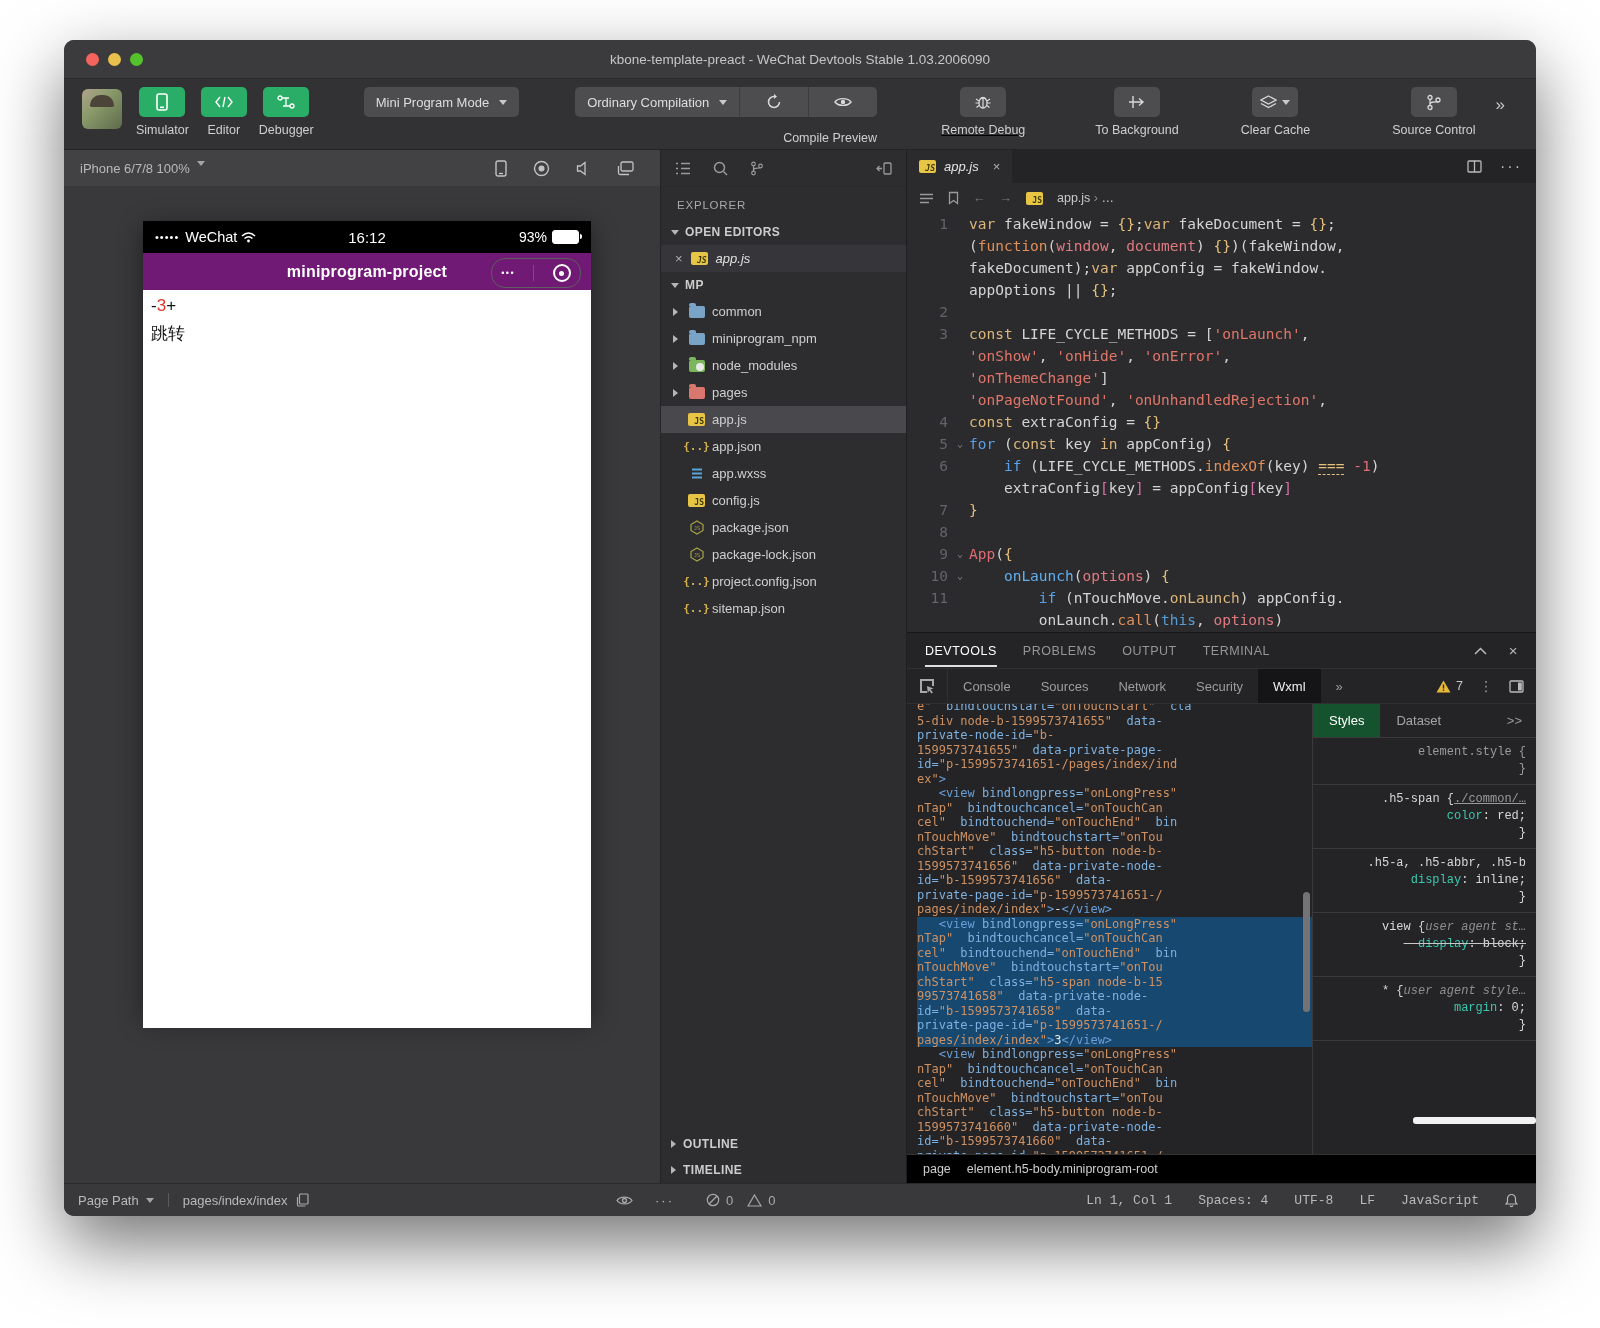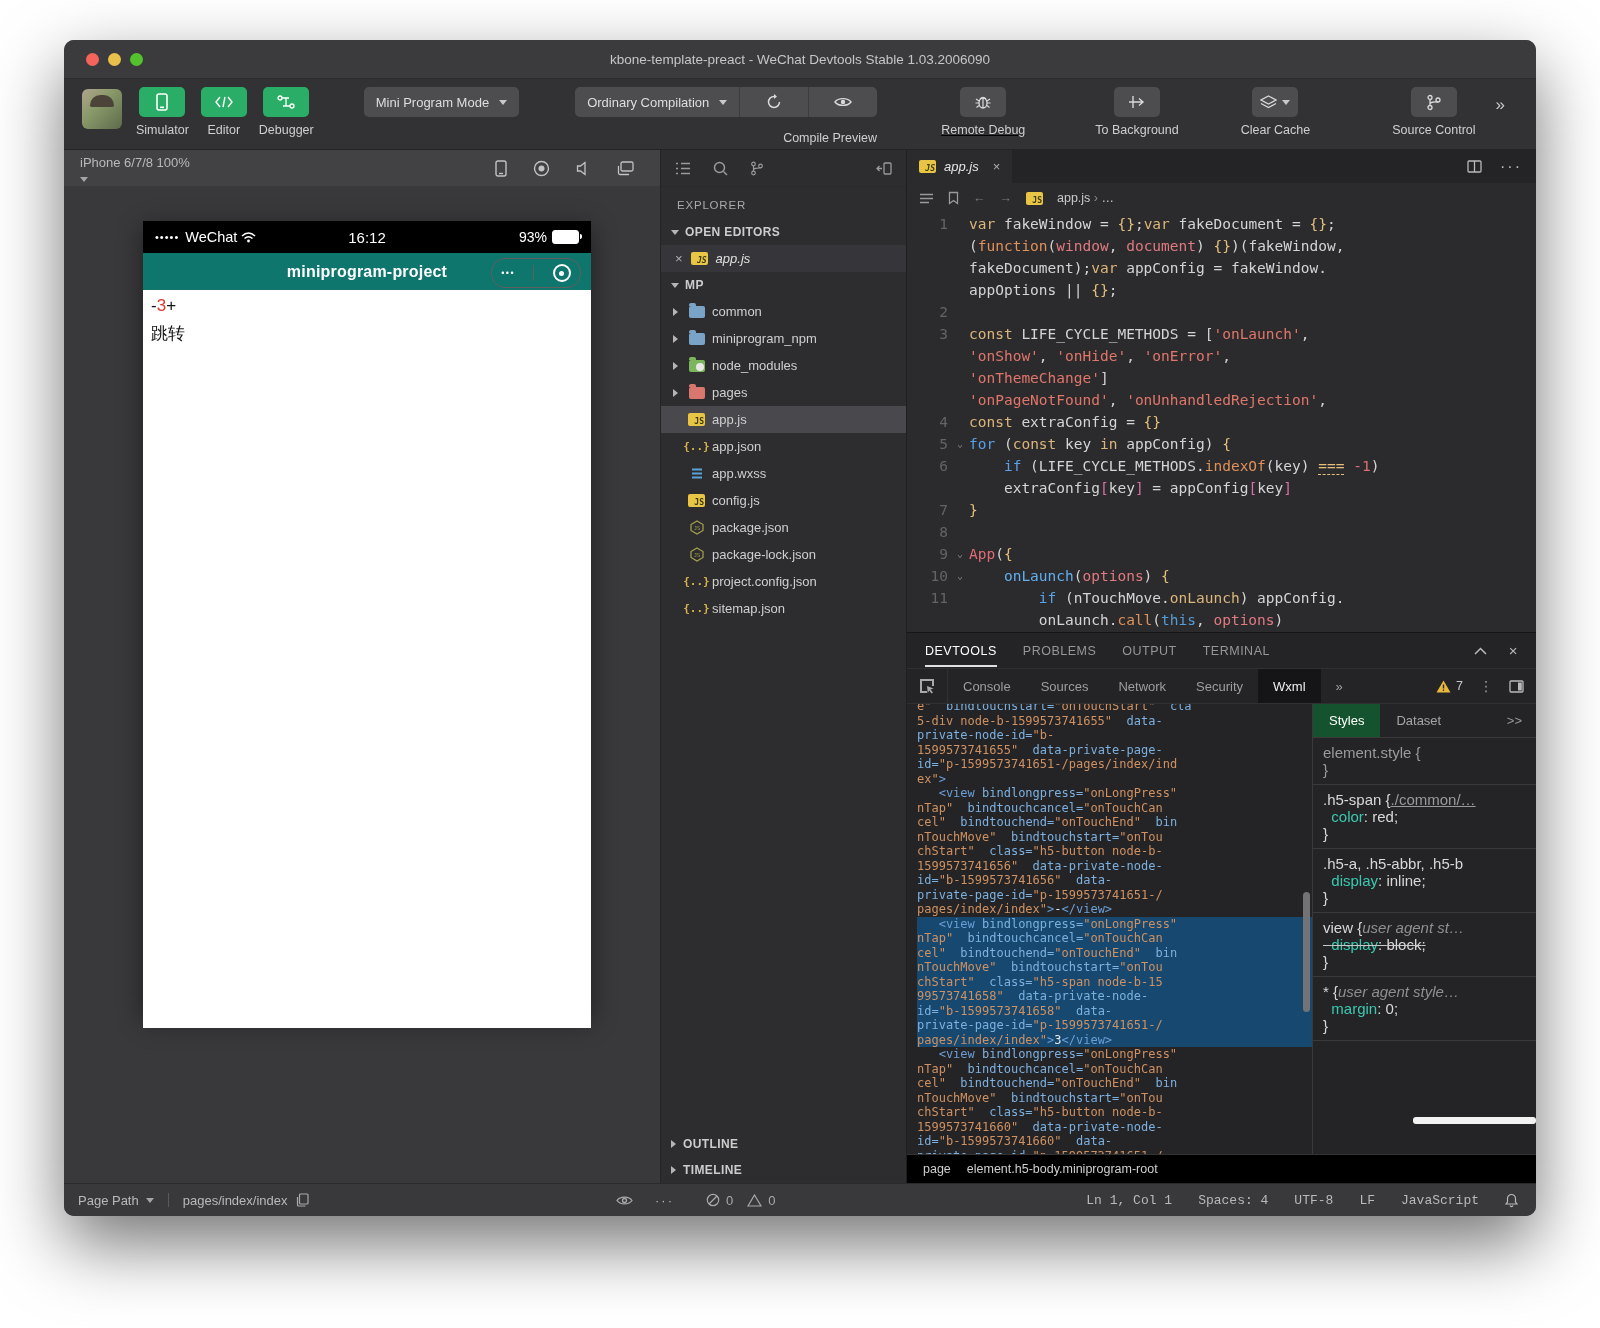--- a/index.html
+++ b/index.html
@@ -35,21 +35,21 @@
   .sim-toolbar{height:36px;background:#424244;display:flex;align-items:center;padding:0 16px;color:#b9b9bb;font-size:13px;flex:none;}
   .sim-icons{margin-left:auto;display:flex;gap:26px;align-items:center;color:#c2c2c4;margin-right:10px;}
   .sim-canvas{flex:1;background:#39393b;position:relative;}
   .phone{position:absolute;left:79px;top:35px;width:448px;height:795px;box-shadow:0 6px 24px rgba(0,0,0,.45);}
   .ph-status{height:32px;background:#000;color:#fff;display:flex;align-items:center;padding:0 12px;font-size:14.5px;}
   .ph-dots{letter-spacing:1px;font-size:11px;margin-right:6px;}
   .ph-time{position:absolute;left:0;right:0;text-align:center;font-size:15px;}
   .ph-batt{margin-left:auto;display:flex;align-items:center;gap:5px;font-size:14px;}
   .batt{width:25px;height:12px;border:1.5px solid #fff;border-radius:3px;position:relative;background:#fff;}
   .batt:after{content:"";position:absolute;right:-4px;top:3px;width:2.5px;height:5px;background:#fff;border-radius:0 2px 2px 0;}
-  .ph-nav{height:37px;background:#0f766e;color:#fff;position:relative;display:flex;align-items:center;justify-content:center;}
+  .ph-nav{height:37px;background:#701a75;color:#fff;position:relative;display:flex;align-items:center;justify-content:center;}
   .ph-title{font-size:16px;font-weight:700;letter-spacing:.2px;}
   .capsule{position:absolute;right:10px;top:5px;width:88px;height:28px;border:1px solid #5f5f5f;border-radius:14px;display:flex;align-items:center;justify-content:space-around;color:#fff;}
   .cap-div{width:1px;height:16px;background:#5f5f5f;}
   .cap-dots{font-size:9px;letter-spacing:1.5px;}
   .cap-o{width:14px;height:14px;border:2px solid #fff;border-radius:50%;display:flex;align-items:center;justify-content:center;}
   .cap-o i{width:5px;height:5px;background:#fff;border-radius:50%;}
   .ph-body{background:#fff;height:726px;color:#000;padding:6px 8px;font-size:17px;}
   .counter{font-size:17px;}
   .counter .minus,.counter .plus{color:#111;}
   .counter .val{color:#e0362b;}
@@ -113,21 +113,21 @@
   .wxml-inner{margin-top:-5px;}
   .wline{white-space:pre;}
   .wblock.sel .wline{background:#17486f;}
   .wx-a{color:#7cb0e0}.wx-v{color:#cf9162}.wx-t{color:#6a9fd8}.wx-p{color:#e8e8e8}
   .wx-scroll{position:absolute;right:2px;top:188px;width:7px;height:120px;background:#737376;border-radius:4px;}
   .stylespane{flex:1;border-left:1px solid #3a3a3c;display:flex;flex-direction:column;position:relative;min-width:0;}
   .sp-tabs{height:33px;display:flex;align-items:stretch;font-size:13px;color:#a5a5a7;border-bottom:1px solid #3a3a3c;flex:none;}
   .sptab{display:flex;align-items:center;padding:0 16px;}
   .sptab.active{background:#14532d;color:#fff;}
   .sp-more{margin-left:auto;display:flex;align-items:center;padding-right:14px;color:#9a9a9c;}
-  .sp-body{flex:1;overflow:hidden;font-family:Liberation Sans, sans-serif;font-size:15px;line-height:17px;}
+  .sp-body{flex:1;overflow:hidden;font-family:Liberation Mono, monospace;font-size:12px;line-height:17px;text-align:right;}
   .sblock{padding:6px 10px;border-bottom:1px solid #3a3a3c;white-space:pre;}
   .st-sel{color:#d8d8d8}.st-gsel{color:#9a9a9c}.st-p{color:#d8d8d8}
   .st-link{color:#9a9a9c;text-decoration:underline;}
   .st-prop{color:#3ac9b0}.st-val{color:#d8d8d8}
   .st-ua{color:#8f8f91;font-style:italic}
   .srow.st{text-decoration:line-through;text-decoration-color:#c9c9c9;}
   .sp-hscroll{position:absolute;left:100px;right:0;bottom:30px;height:7px;background:#f2f2f2;border-radius:3px;}
   .dt-crumb{height:28px;background:#000000;border-top:1px solid #333;display:flex;align-items:center;gap:16px;padding:0 16px;font-size:12.5px;color:#cfcfcf;flex:none;}
   
   .statusbar{height:32px;background:#39393b;border-top:1px solid #2a2a2c;display:flex;align-items:center;font-size:13px;color:#b9b9bb;flex:none;}
@@ -262,21 +262,21 @@
           </div>
         <div class="tb-label">Source Control</div>
       </div>
       <div class="more">»</div>
     </div>
 
     <div class="main">
 
       <div class="sim">
         <div class="sim-toolbar">
-          <span style="display:flex;align-items:flex-start;gap:7px;flex-direction:column;">
+          <span style="display:flex;align-items:flex-start;gap:7px;">
             <span>iPhone 6/7/8 100%</span>
             <span class="caret" style="border-top-color:#a5a5a7;"></span>
           </span>
           <div class="sim-icons">
             <span class="icon">
                 <svg width="12" height="17" viewBox="0 0 12 17">
                   <rect x="1" y="1" width="10" height="15" rx="2" fill="none" stroke="#c2c2c4" stroke-width="1.4"></rect>
                   <rect x="4" y="12.8" width="4" height="1.4" fill="#c2c2c4"></rect>
                 </svg>
               </span>

